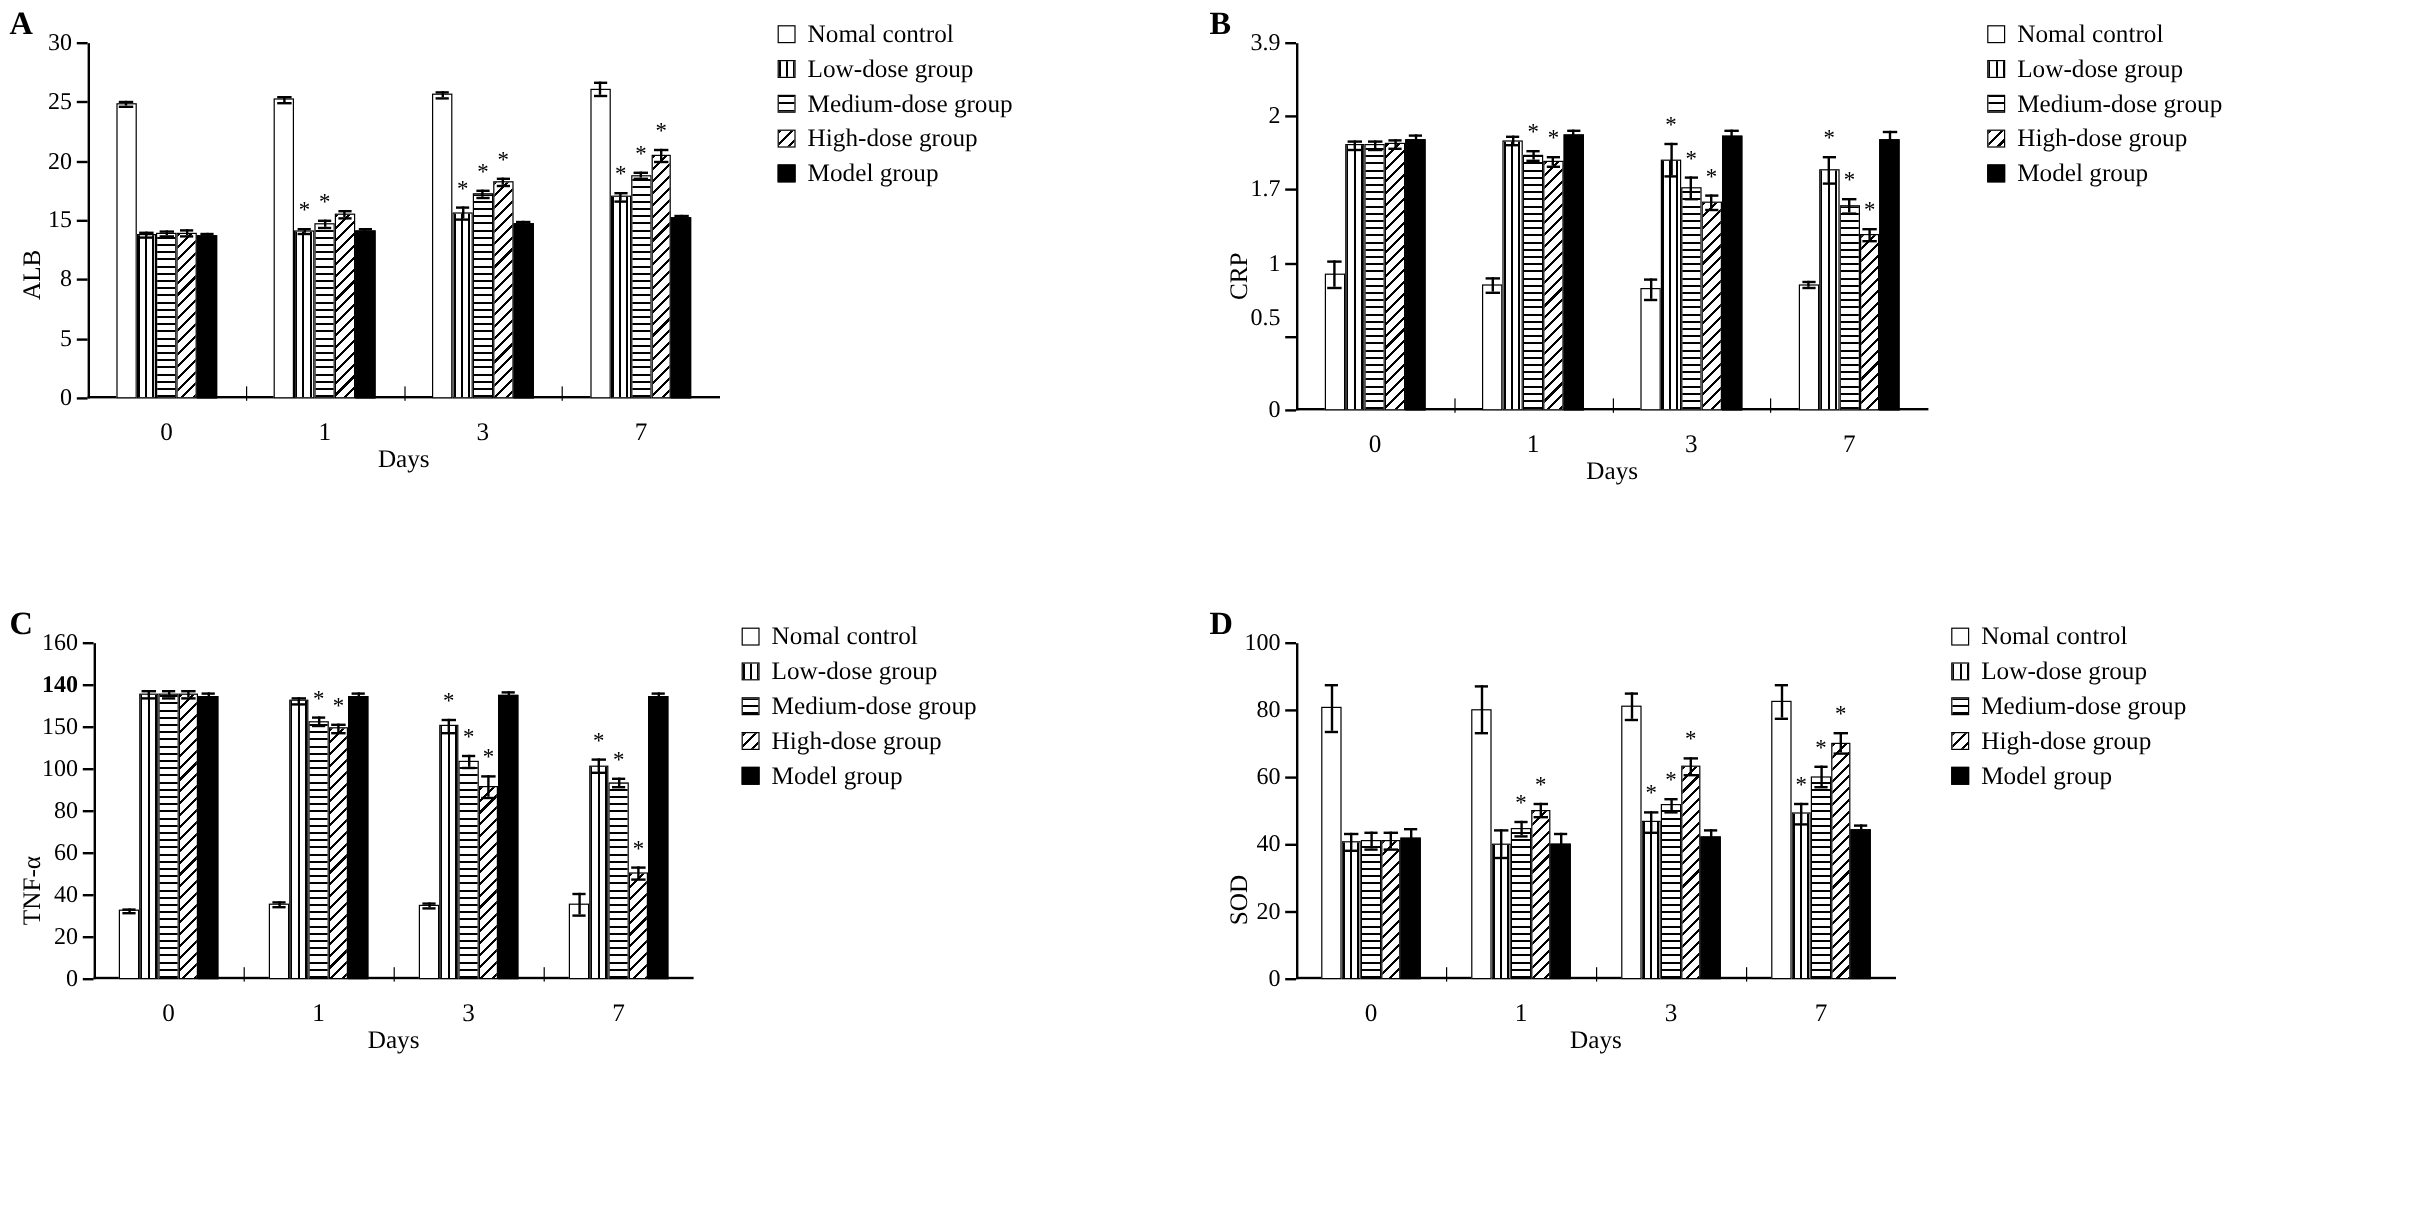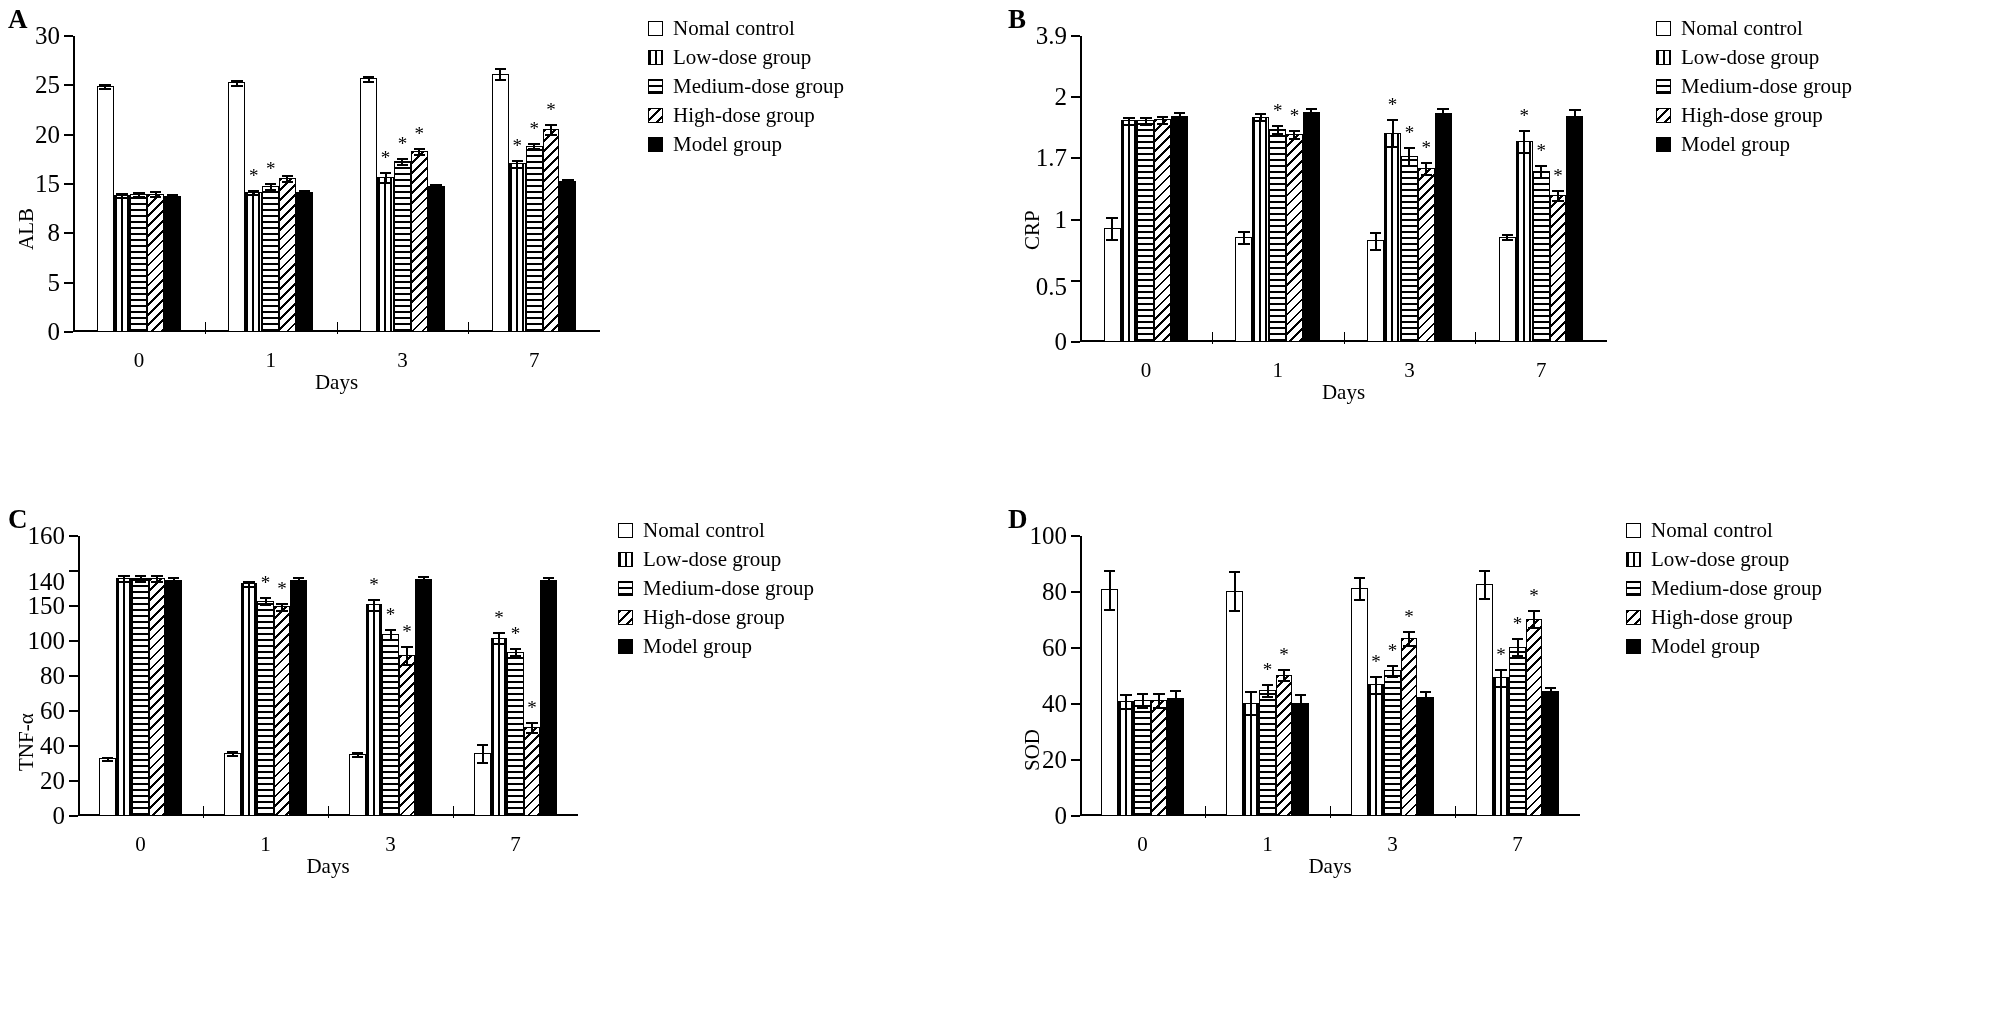--- a/index.html
+++ b/index.html
@@ -14,21 +14,21 @@
 
   
   .plot{position:absolute;}
   .axes{position:absolute;left:0;top:0;right:0;bottom:0;}
   .axis-line{position:absolute;background:#000;}
   .y-axis{width:2px;top:0;bottom:0;left:0;}
   .x-axis{height:2px;left:0;right:0;bottom:0;}
 
   .tick{position:absolute;left:-9px;width:9px;height:2px;background:#000;}
   .ytlabel{position:absolute;right:calc(100% + 13px);transform:translateY(-50%);
-           font-size:25px;font-family:"Liberation Serif",serif;white-space:nowrap;}
+           font-size:20px;font-family:"Liberation Serif",serif;white-space:nowrap;}
 
   .ylabel{
     position:absolute;transform-origin:0 0;transform:rotate(-90deg);
     font-size:21px;white-space:nowrap;font-family:"Liberation Serif",serif;
   }
   .xlabel{position:absolute;font-size:21px;text-align:center;font-family:"Liberation Serif",serif;}
   .xtlabel{position:absolute;transform:translateX(-50%);font-size:21px;
            font-family:"Liberation Serif",serif;}
   .grp-sep{position:absolute;width:1px;background:#000;}
 
@@ -217,21 +217,21 @@
 
     <div class="ylabel" style="left:12px;top:250px;">CRP</div>
 
     <div class="plot" style="left:72px;top:36px;width:527px;height:306px;">
         <div class="axes">
           <div class="axis-line y-axis"></div>
           <div class="axis-line x-axis"></div>
           <div class="tick" style="top: 305px;"></div>
           <div class="ytlabel" style="top: 306px;">0</div>
           <div class="tick" style="top: 243.8px;"></div>
-          <div class="ytlabel" style="top: 251px;">0.5</div>
+          <div class="ytlabel" style="top: 229px;">0.5</div>
           <div class="tick" style="top: 182.6px;"></div>
           <div class="ytlabel" style="top: 183.6px;">1</div>
           <div class="tick" style="top: 121.4px;"></div>
           <div class="ytlabel" style="top: 122.4px;">1.7</div>
           <div class="tick" style="top: 60.2px;"></div>
           <div class="ytlabel" style="top: 61.2px;">2</div>
           <div class="tick" style="top: -1px;"></div>
           <div class="ytlabel" style="top: 0px;">3.9</div>
           <div class="bar f-white" style="left: 23.715px; width: 16.864px; height: 113.832px;"></div>
           <div class="errbar" style="left: 31.147px; top: 181.152px; height: 22.032px;"></div>
@@ -374,21 +374,21 @@
           <div class="ytlabel" style="top: 210px;">40</div>
           <div class="tick" style="top: 174px;"></div>
           <div class="ytlabel" style="top: 175px;">60</div>
           <div class="tick" style="top: 139px;"></div>
           <div class="ytlabel" style="top: 140px;">80</div>
           <div class="tick" style="top: 104px;"></div>
           <div class="ytlabel" style="top: 105px;">100</div>
           <div class="tick" style="top: 69px;"></div>
           <div class="ytlabel" style="top: 70px;">150</div>
           <div class="tick" style="top: 34px;"></div>
-          <div class="ytlabel" style="top: 46px;">140</div>
+          <div class="ytlabel" style="top: 35px; font-weight: bold;">140</div>
           <div class="tick" style="top: -1px;"></div>
           <div class="ytlabel" style="top: 0px;">160</div>
           <div class="bar f-white" style="left: 21.25px; width: 16.5px; height: 57.75px;"></div>
           <div class="errbar" style="left: 28.5px; top: 220.5px; height: 3.5px;"></div>
           <div class="errcap" style="left: 23.89px; width: 11.22px; top: 220.5px;"></div>
           <div class="errcap" style="left: 23.89px; width: 11.22px; top: 224px;"></div>
           <div class="bar f-vert" style="left: 37.75px; width: 16.5px; height: 238px;"></div>
           <div class="errbar" style="left: 45px; top: 39.375px; height: 5.25px;"></div>
           <div class="errcap" style="left: 40.39px; width: 11.22px; top: 39.375px;"></div>
           <div class="errcap" style="left: 40.39px; width: 11.22px; top: 44.625px;"></div>

